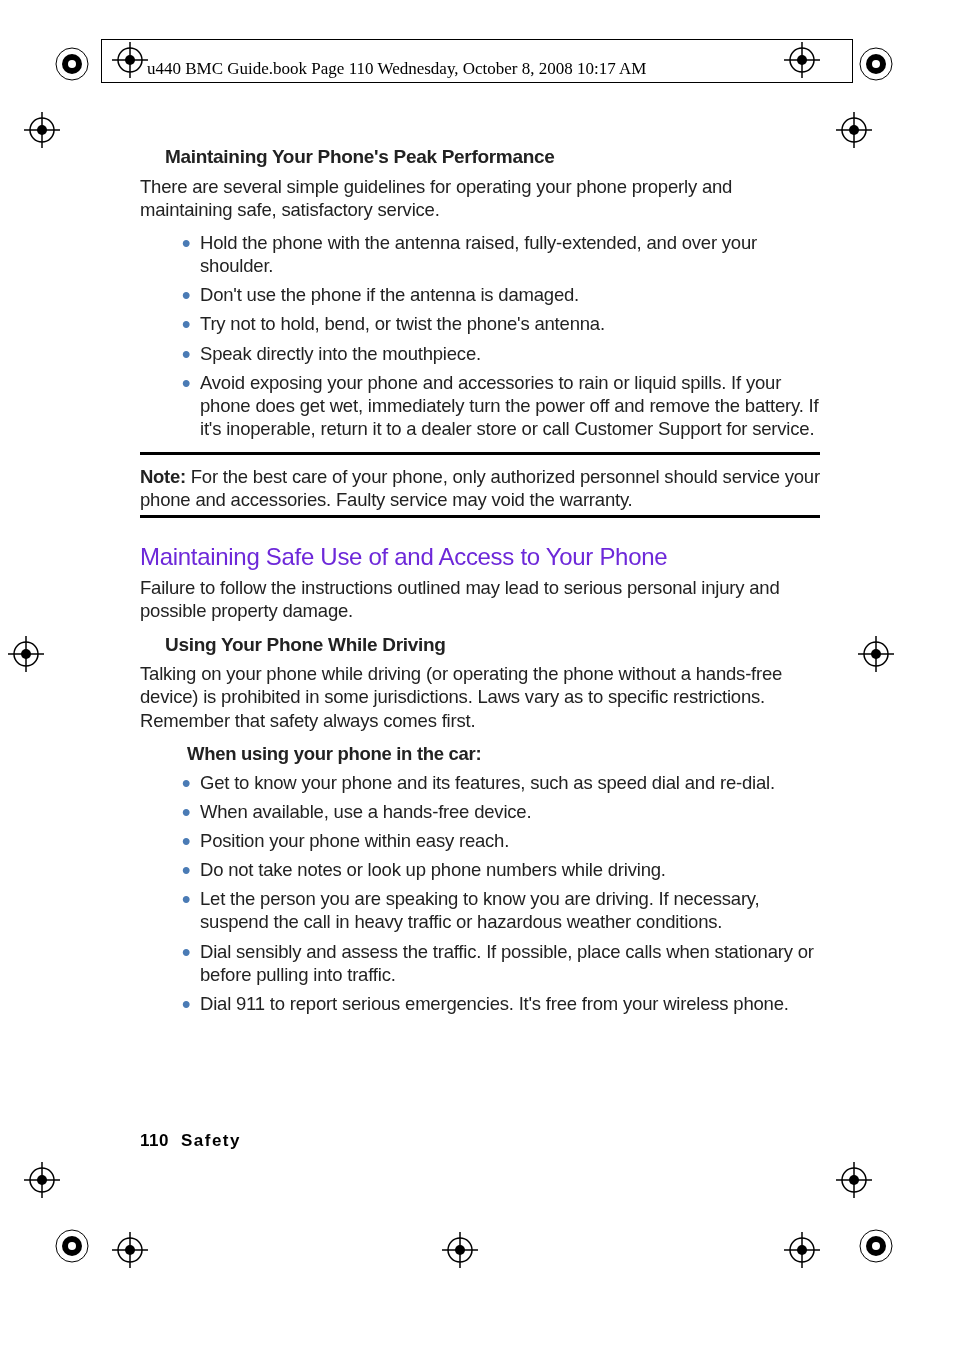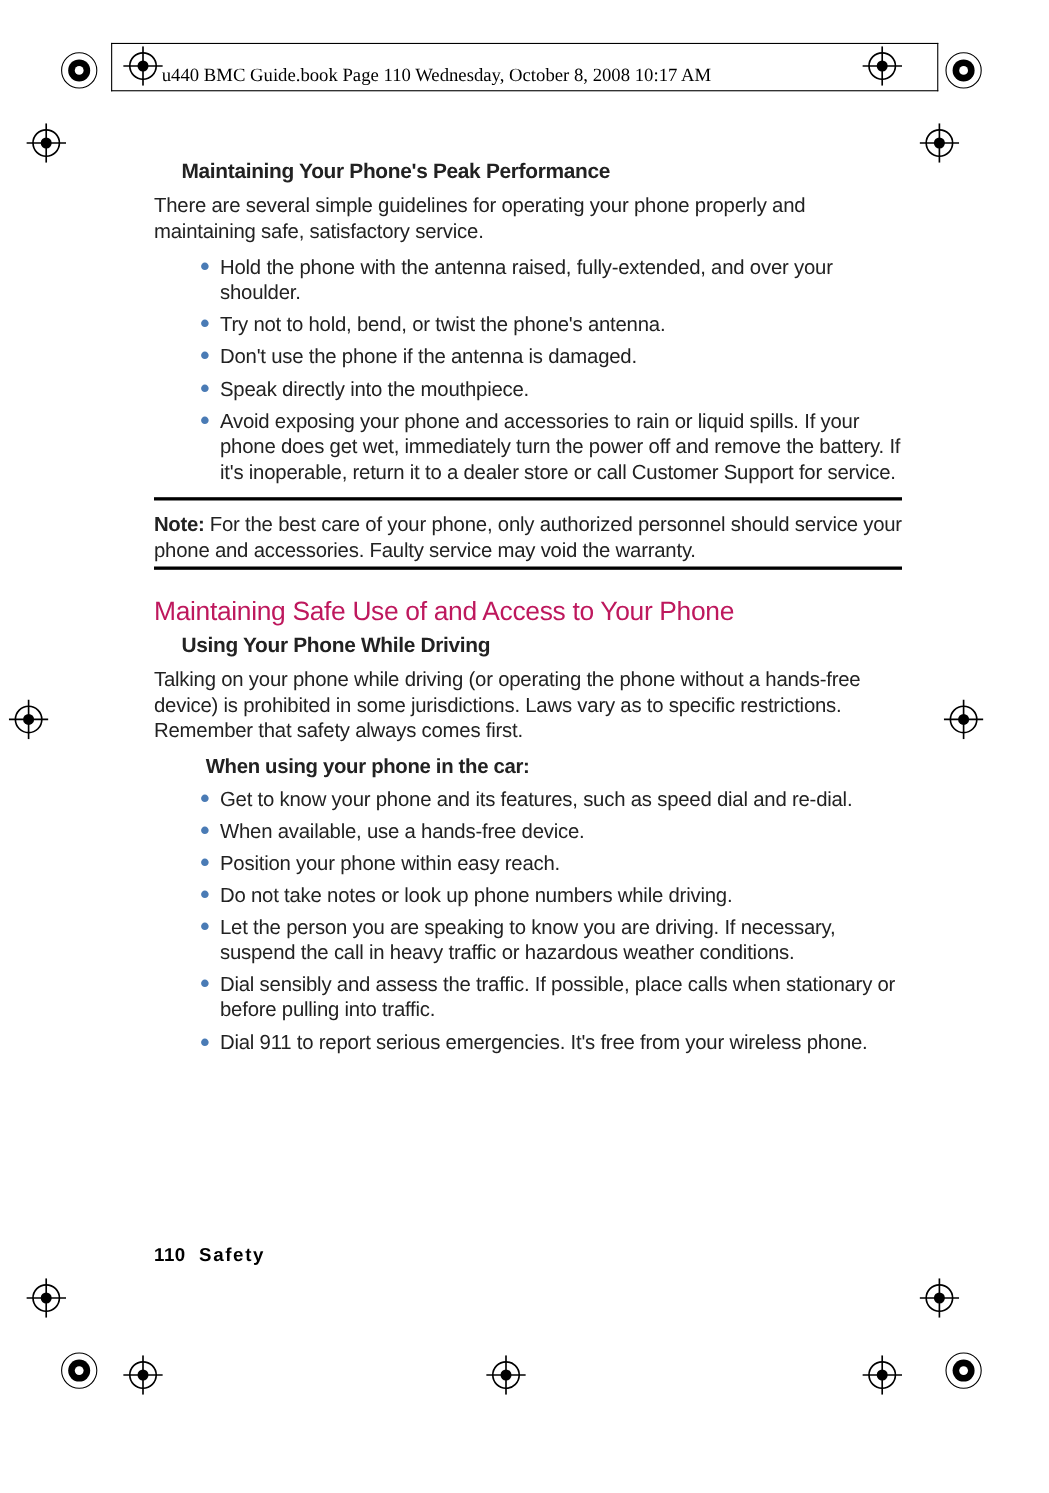--- a/index.html
+++ b/index.html
@@ -37,21 +37,21 @@
   .subhead {
     font-weight: bold;
     font-family: Arial, "Helvetica Neue", sans-serif;
     font-stretch: condensed;
     letter-spacing: -0.3px;
     font-size: 19px;
     margin-left: 25px;
     margin-bottom: 6px;
   }
   .section-title {
-    color: #be185d;
+    color: #6d28d9;
     font-size: 24px;
     font-family: Arial, "Helvetica Neue", sans-serif;
     font-stretch: condensed;
     letter-spacing: -0.3px;
     margin-top: 24px;
     margin-bottom: 4px;
   }
   .para {
     font-family: "Helvetica Neue", Arial, sans-serif;
     font-stretch: condensed;
@@ -251,31 +251,32 @@
 
 <div class="header-line">u440 BMC Guide.book  Page 110  Wednesday, October 8, 2008  10:17 AM</div>
 
 <div class="content">
 
   <div class="subhead">Maintaining Your Phone's Peak Performance</div>
   <div class="para">There are several simple guidelines for operating your phone properly and maintaining safe, satisfactory service.</div>
 
   <ul class="bullets">
     <li>Hold the phone with the antenna raised, fully-extended, and over your shoulder.</li>
+    <li>Don't use the phone if the antenna is damaged.</li>
     <li>Try not to hold, bend, or twist the phone's antenna.</li>
-    <li>Don't use the phone if the antenna is damaged.</li>
     <li>Speak directly into the mouthpiece.</li>
     <li>Avoid exposing your phone and accessories to rain or liquid spills. If your phone does get wet, immediately turn the power off and remove the battery. If it's inoperable, return it to a dealer store or call Customer Support for service.</li>
   </ul>
 
   <div class="note-box">
     <b>Note:</b><span> For the best care of your phone, only authorized personnel should service your phone and accessories. Faulty service may void the warranty.</span>
   </div>
 
   <div class="section-title">Maintaining Safe Use of and Access to Your Phone</div>
+  <div class="para">Failure to follow the instructions outlined may lead to serious personal injury and possible property damage.</div>
 
   <div class="subhead">Using Your Phone While Driving</div>
   <div class="para">Talking on your phone while driving (or operating the phone without a hands-free device) is prohibited in some jurisdictions. Laws vary as to specific restrictions. Remember that safety always comes first.</div>
 
   <div class="bold-line">When using your phone in the car:</div>
 
   <ul class="bullets">
     <li>Get to know your phone and its features, such as speed dial and re-dial.</li>
     <li>When available, use a hands-free device.</li>
     <li>Position your phone within easy reach.</li>

